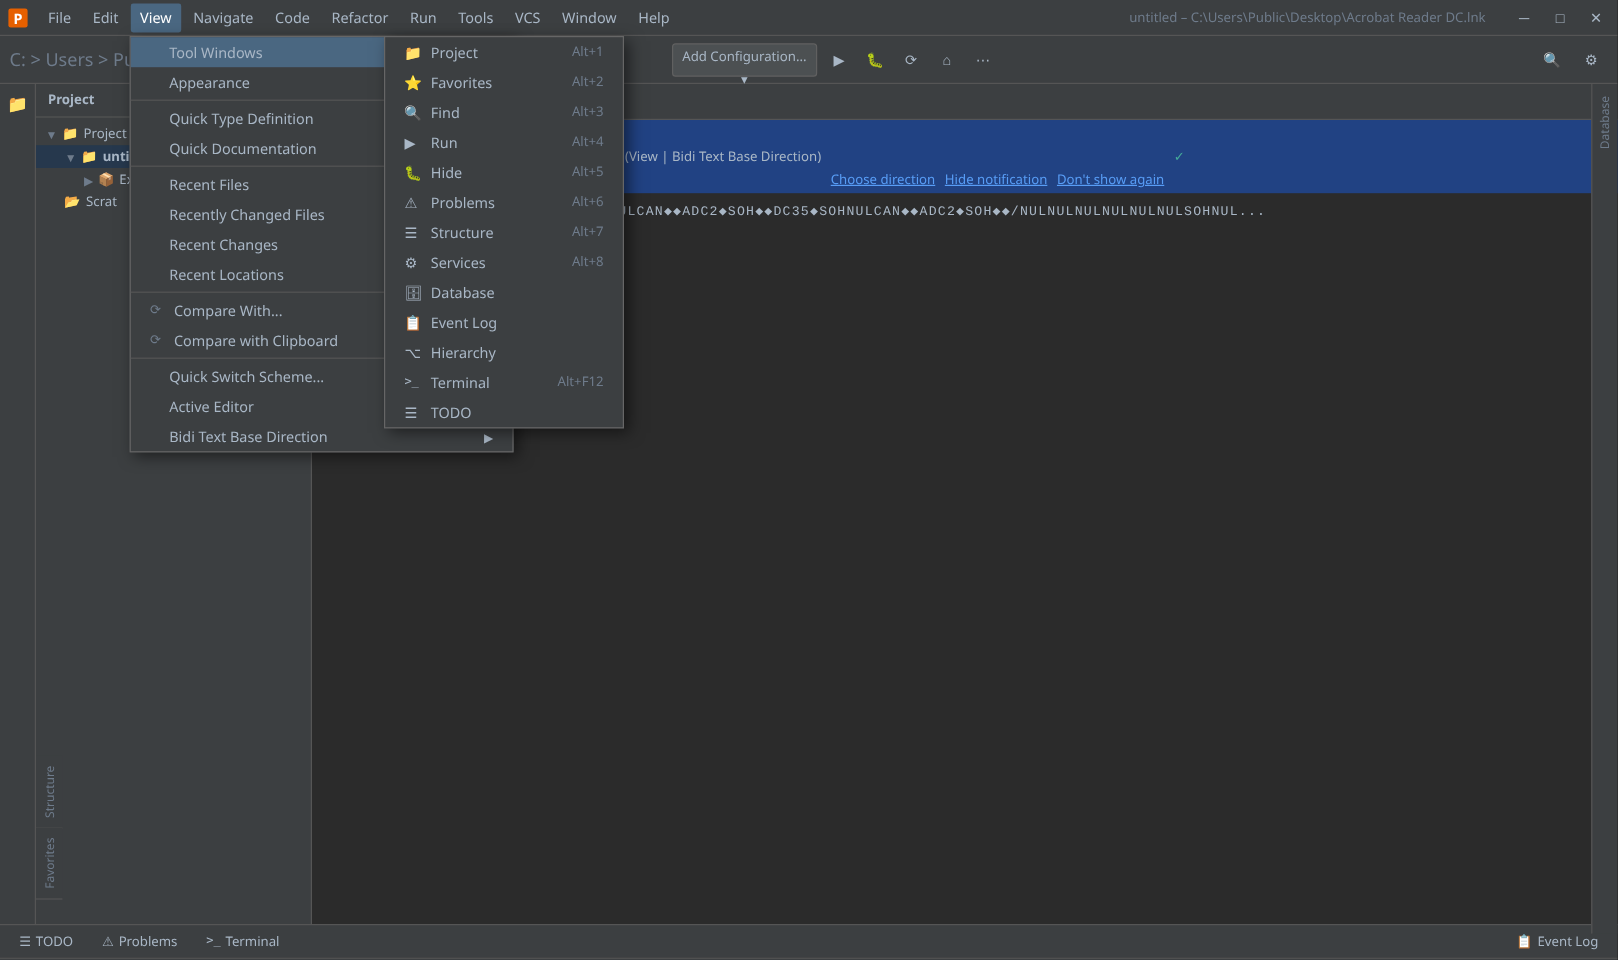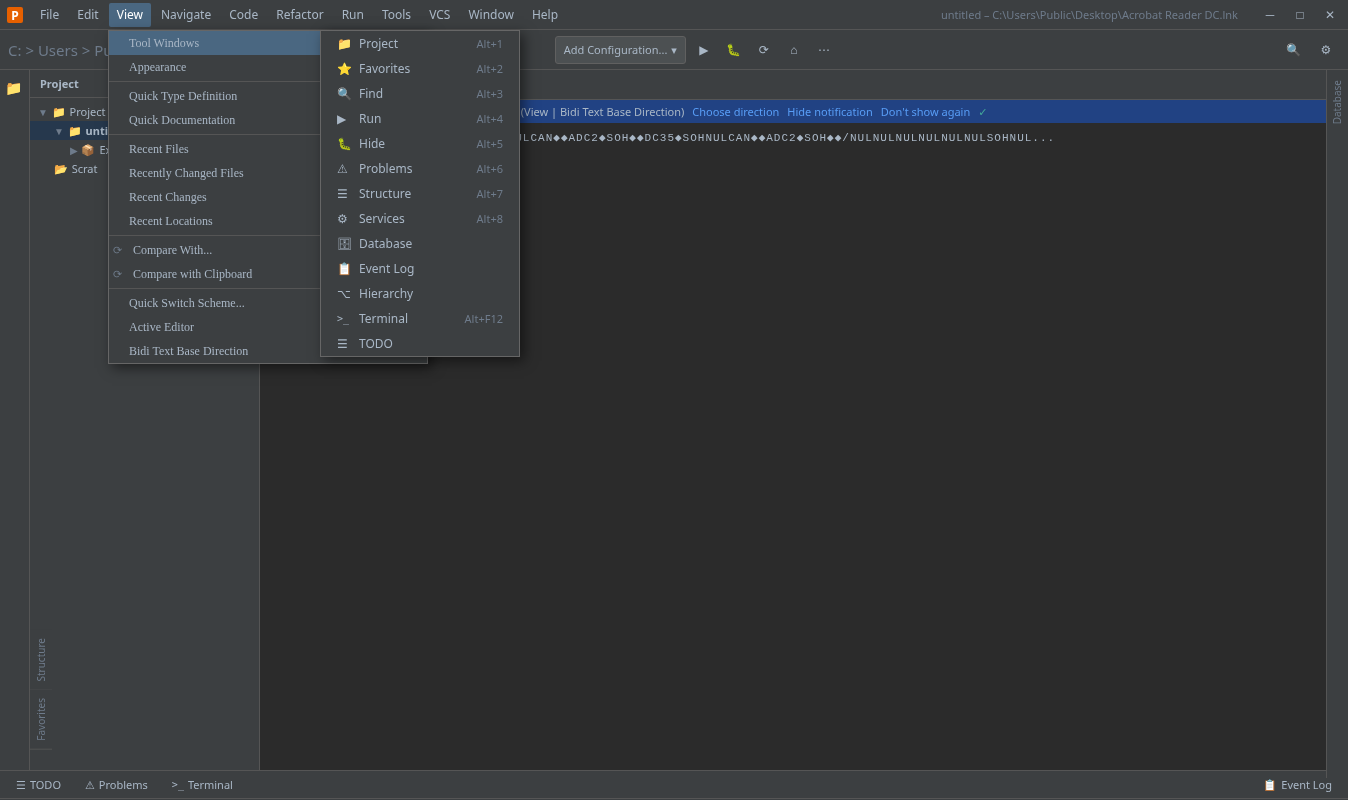--- a/index.html
+++ b/index.html
@@ -66,20 +66,21 @@
       background: #4c5052;
       border: 1px solid #606060;
       border-radius: 3px;
       color: #a9b7c6;
       cursor: pointer;
       font-size: 11px;
       display: flex;
       align-items: center;
       gap: 4px;
       height: 28px;
+      flex-direction: column;
     }
     .toolbar-icon-btn {
       width: 28px;
       height: 28px;
       display: flex;
       align-items: center;
       justify-content: center;
       border-radius: 3px;
       cursor: pointer;
       color: #a9b7c6;
@@ -189,20 +190,22 @@
       padding: 4px 12px;
       font-size: 11px;
       color: #a9b7c6;
       display: flex;
       align-items: center;
       gap: 8px;
     }
     .notif-btn {
       color: #589df6;
       cursor: pointer;
+      text-decoration: underline;
+      margin-top: 38px;
     }
 
     
     .code-content {
       padding: 8px 12px;
       font-family: 'Consolas', 'Courier New', monospace;
       font-size: 11px;
       color: #a9b7c6;
       flex: 1;
       overflow: hidden;
@@ -260,25 +263,24 @@
       left: 108px;
       background: #3c3f41;
       border: 1px solid #666;
       min-width: 320px;
       box-shadow: 4px 4px 12px rgba(0,0,0,0.5);
       pointer-events: all;
     }
     .menu-section-item {
       display: flex;
       align-items: center;
-      padding: 4px 4px;
+      padding: 4px 16px;
       cursor: pointer;
       position: relative;
       min-height: 24px;
-      font-family: Liberation Serif, serif;
     }
     .menu-section-item.highlighted { background: #4a6781; }
     .menu-label { flex: 1; color: #a9b7c6; }
     .menu-shortcut { color: #6e7b8b; font-size: 11px; margin-left: 24px; }
     .menu-arrow { color: #a9b7c6; margin-left: 8px; font-size: 10px; }
     .menu-separator { height: 1px; background: #555; margin: 2px 0; }
     .menu-icon { width: 16px; margin-right: 4px; font-size: 11px; color: #6e7b8b; }
 
     
     .tool-windows-menu {

